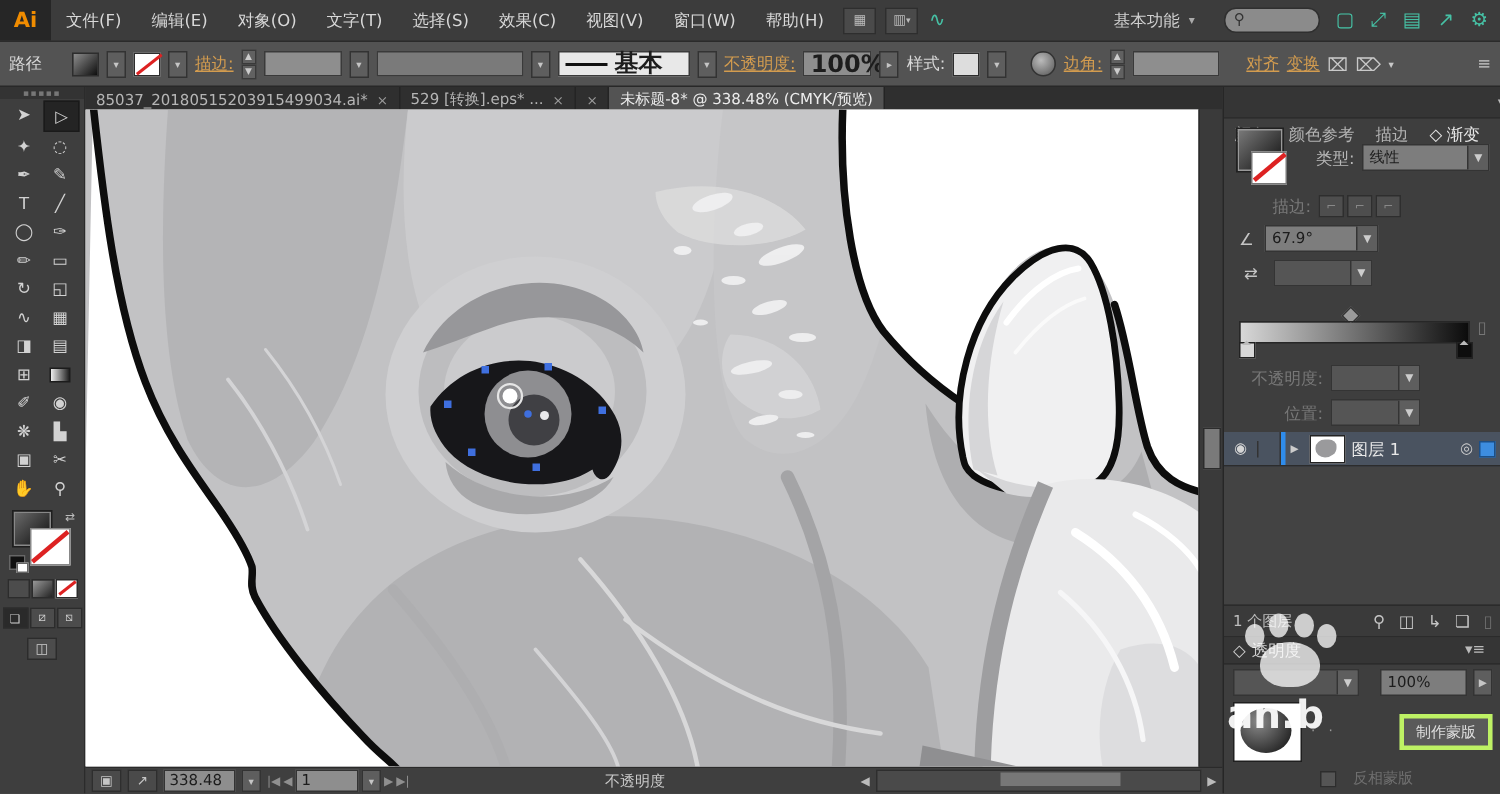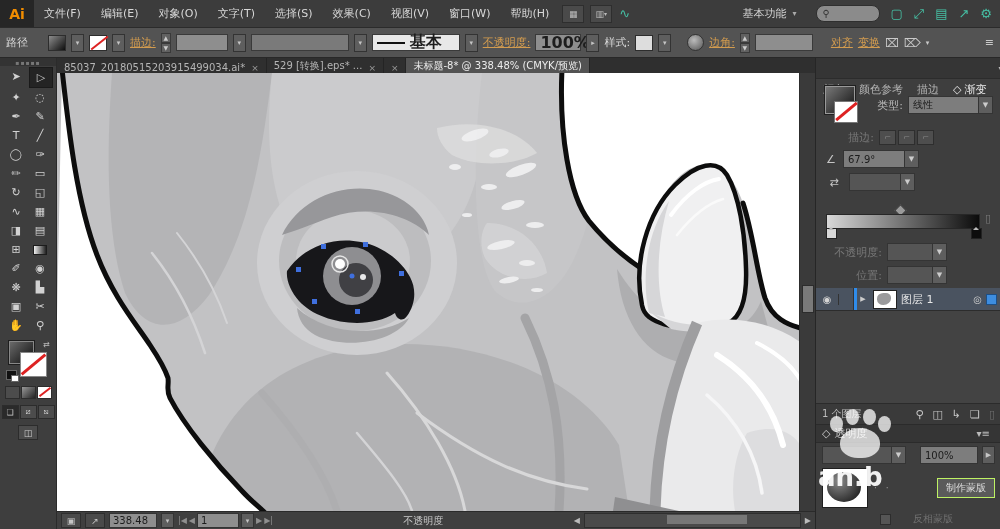--- a/index.html
+++ b/index.html
@@ -136,23 +136,23 @@
   .layersbar .lic.dis{color:#6d6d6d;}
   
   .transp{border-top:1px solid #2b2b2b;background:#3e3e3e;padding-bottom:2px;}
   .theader{height:17px;background:#353535;display:flex;align-items:center;padding:0 6px;color:#cfcfcf;gap:4px;border-bottom:1px solid #2b2b2b;}
   .trow{display:flex;align-items:center;gap:4px;padding:3px 6px 0 6px;}
   .tthumbs{display:flex;align-items:center;gap:6px;padding:4px 6px;}
   .tthumb{width:44px;height:38px;background:#fff;border:1px solid #1f1f1f;position:relative;}
   .tthumb::after{content:"";position:absolute;left:4px;top:3px;width:34px;height:30px;border-radius:50%;
                  background:radial-gradient(circle at 35% 30%,#8a8a8a,#0c0c0c);}
   .tdots{color:#9a9a9a;font-size:9px;letter-spacing:3px;}
-  .maskbtn{margin-left:auto;height:18px;background:#5a5a5a;border:1px solid #bef264;color:#ddd;font-size:10px;
+  .maskbtn{margin-left:auto;height:18px;background:#5a5a5a;border:3px solid #bef264;color:#ddd;font-size:10px;
            display:flex;align-items:center;padding:0 8px;}
-  .invrow{display:flex;align-items:center;gap:22px;padding:0 18px 2px 64px;color:#6f6f6f;font-size:10px;}
+  .invrow{display:flex;align-items:center;gap:11px;padding:0 18px 2px 64px;color:#6f6f6f;font-size:10px;}
   .chk{width:9px;height:9px;background:#555;border:1px solid #2d2d2d;}
   
   .watermark{position:absolute;left:0;bottom:0;width:185px;height:120px;pointer-events:none;z-index:5;}
   .paw{position:absolute;left:14px;top:2px;width:60px;height:46px;}
   .paw i{position:absolute;background:rgba(255,255,255,.75);border-radius:50%;}
   .paw .p0{left:10px;top:16px;width:40px;height:30px;border-radius:50% 50% 45% 45%;}
   .paw .p1{left:0;top:4px;width:13px;height:16px;}
   .paw .p2{left:16px;top:-3px;width:13px;height:16px;}
   .paw .p3{left:33px;top:-3px;width:13px;height:16px;}
   .paw .p4{left:48px;top:4px;width:13px;height:16px;}

